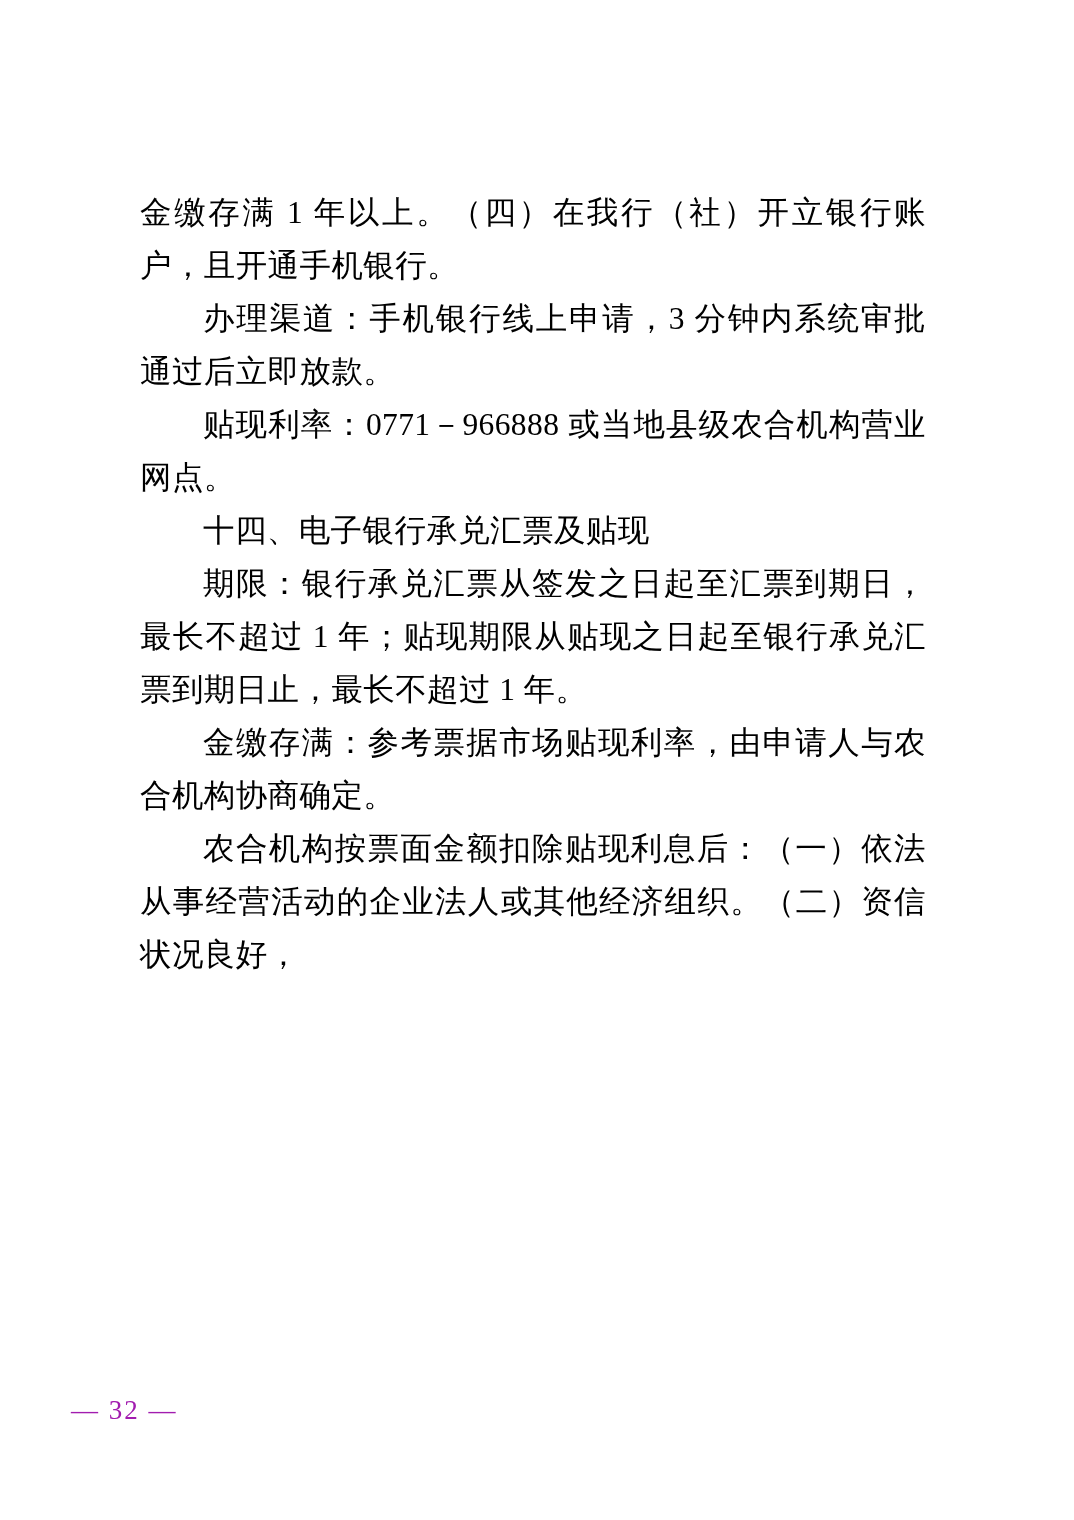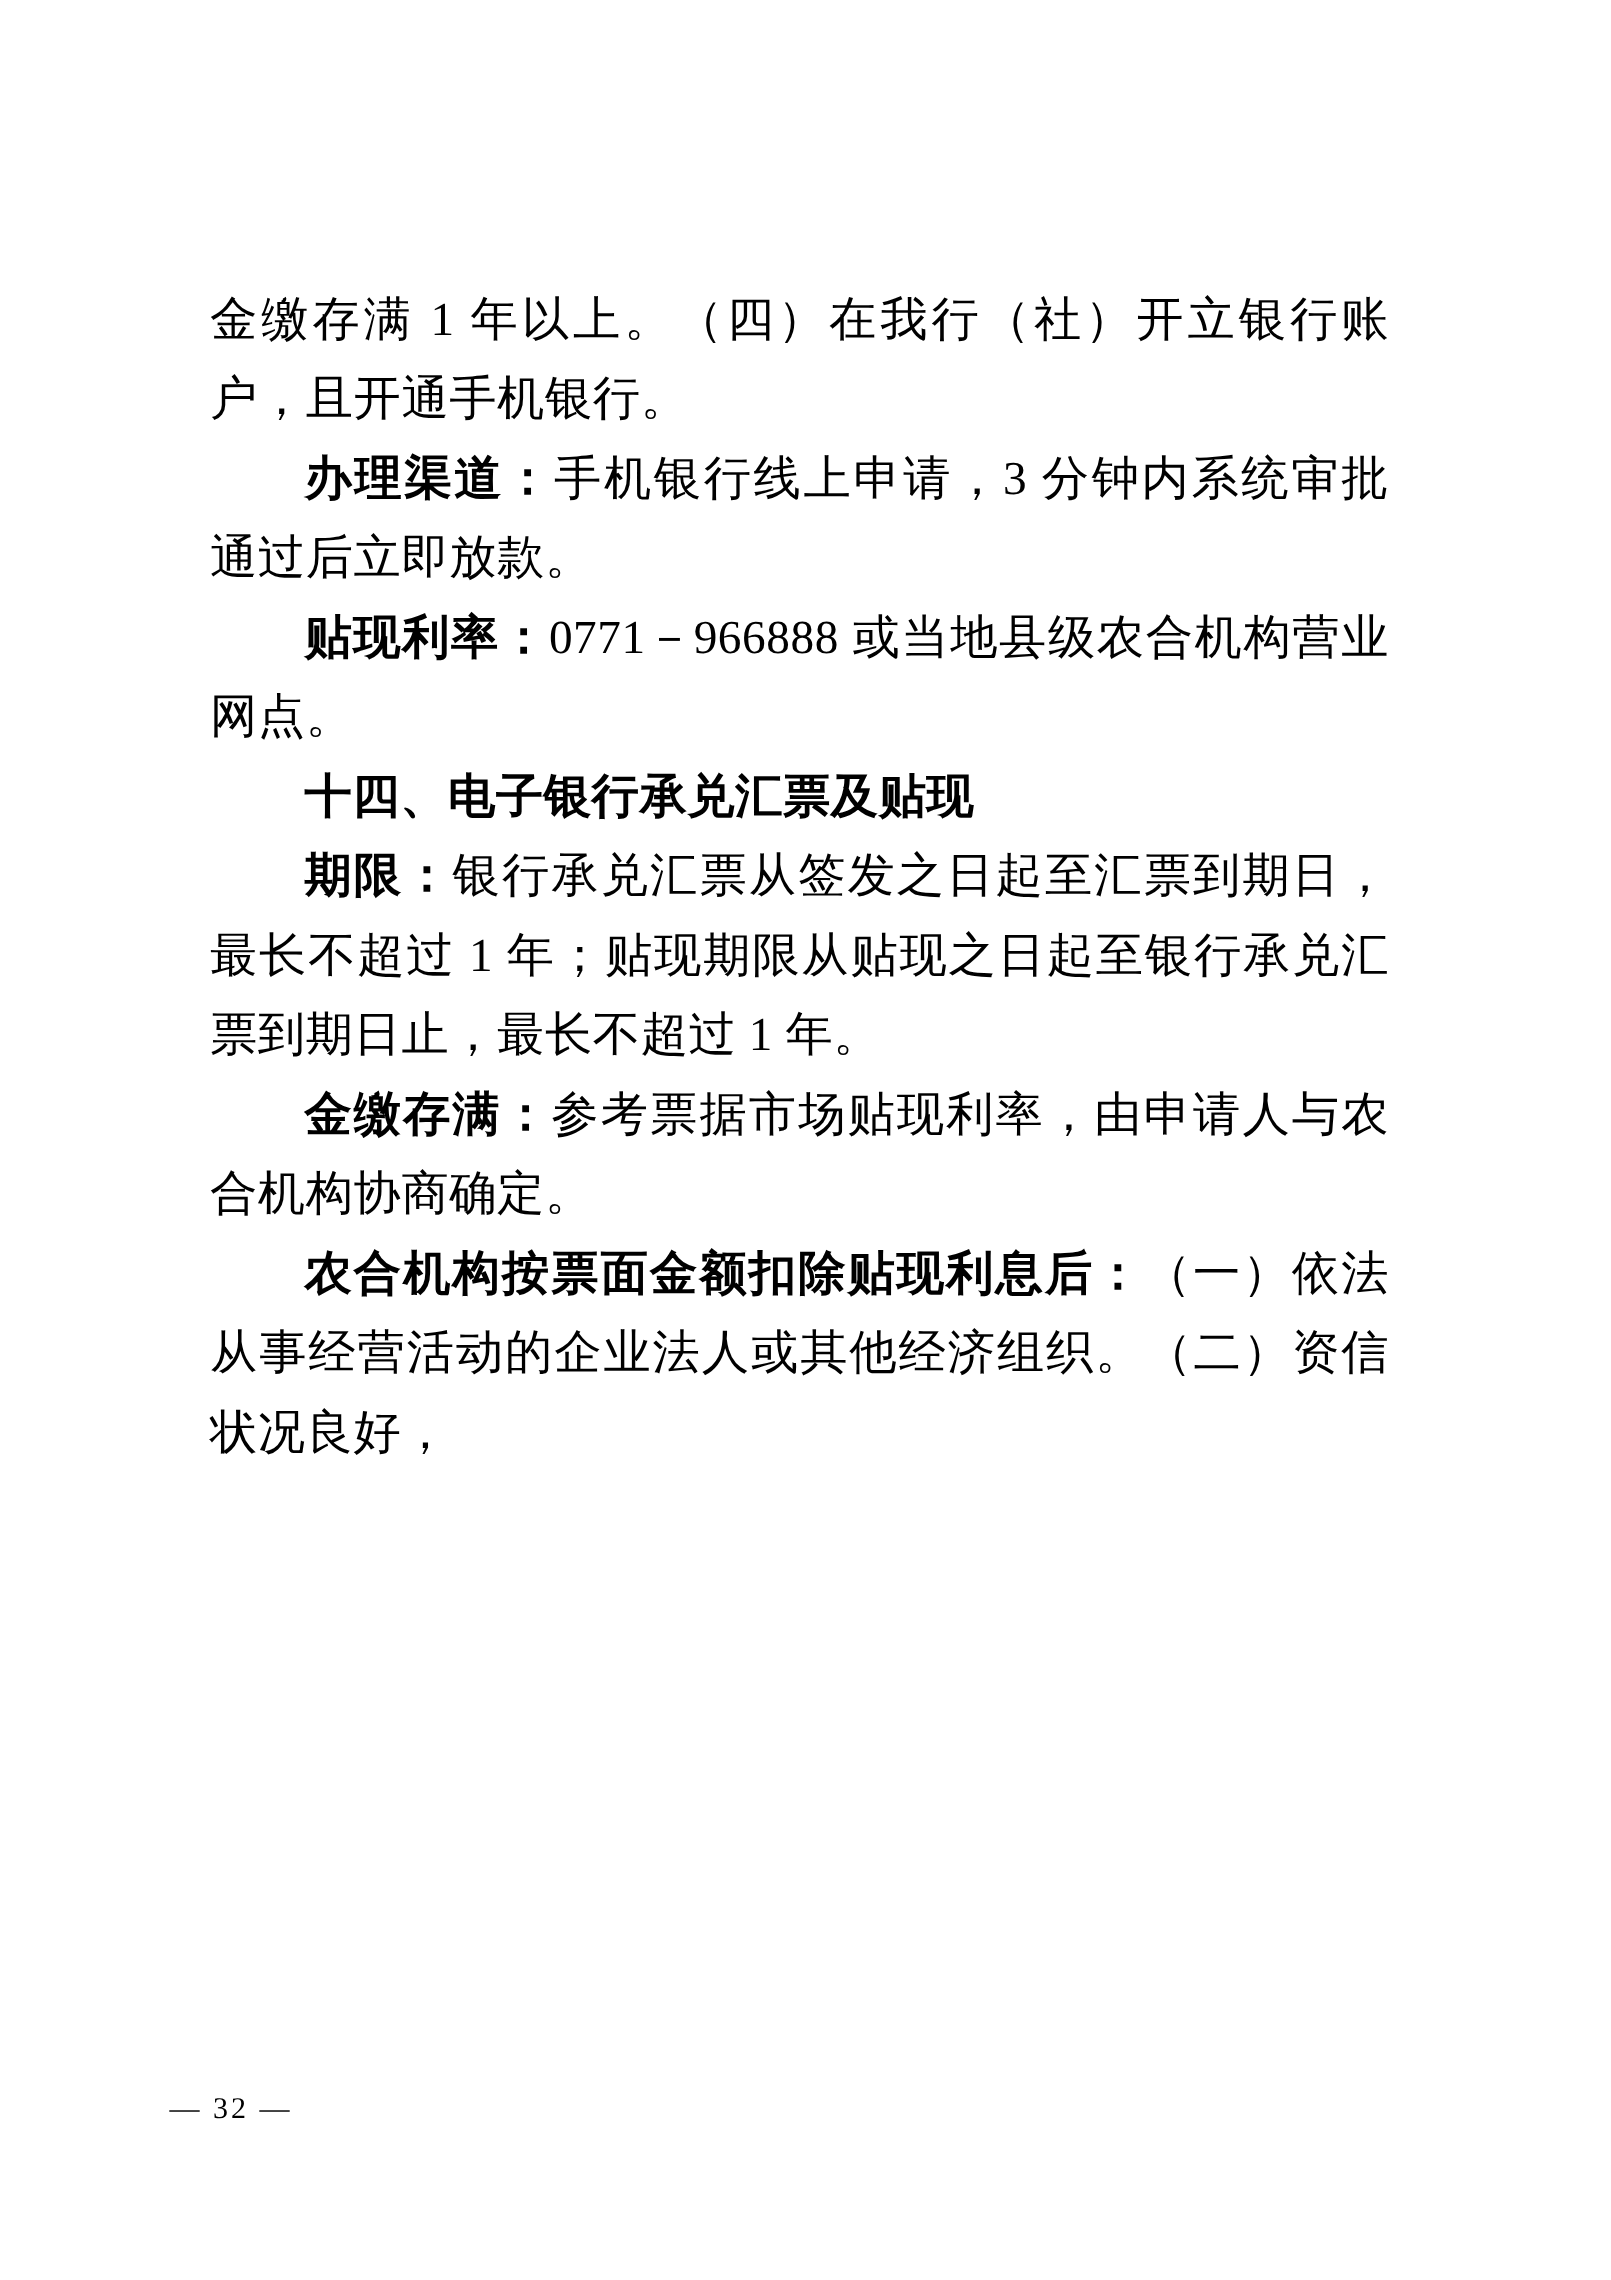--- a/index.html
+++ b/index.html
@@ -28,38 +28,38 @@
     font-size: 31.5px;
     line-height: 53px;
     text-align: justify;
     text-justify: inter-ideograph;
     letter-spacing: 0.4px;
   }
   p.indent {
     text-indent: 2em;
   }
   .b {
-    font-weight: bold;
+    font-weight: normal;
   }
   .heading {
     font-weight: bold;
     text-indent: 2em;
   }
   .footer {
     position: absolute;
     left: 0;
     top: 1395px;
     width: 1074px;
     text-align: left;
-    padding-left: 113px;
+    padding-left: 71px;
     box-sizing: border-box;
-    font-size: 20px;
+    font-size: 27px;
     font-family: "Liberation Serif", "DejaVu Serif", serif;
     letter-spacing: 2px;
-    color: #000000;
+    color: #a21caf;
   }
 </style>
 </head>
 <body>
 
 <div class="page">
   <div class="content">
       <p><span>金缴存满 1 年以上。（四）在我行（社）开立银行账户，且开通手机银行。</span></p>
       <p class="indent"><span class="b">办理渠道：</span><span>手机银行线上申请，3 分钟内系统审批通过后立即放款。</span></p>
       <p class="indent"><span class="b">贴现利率：</span><span>0771－966888 或当地县级农合机构营业网点。</span></p>

